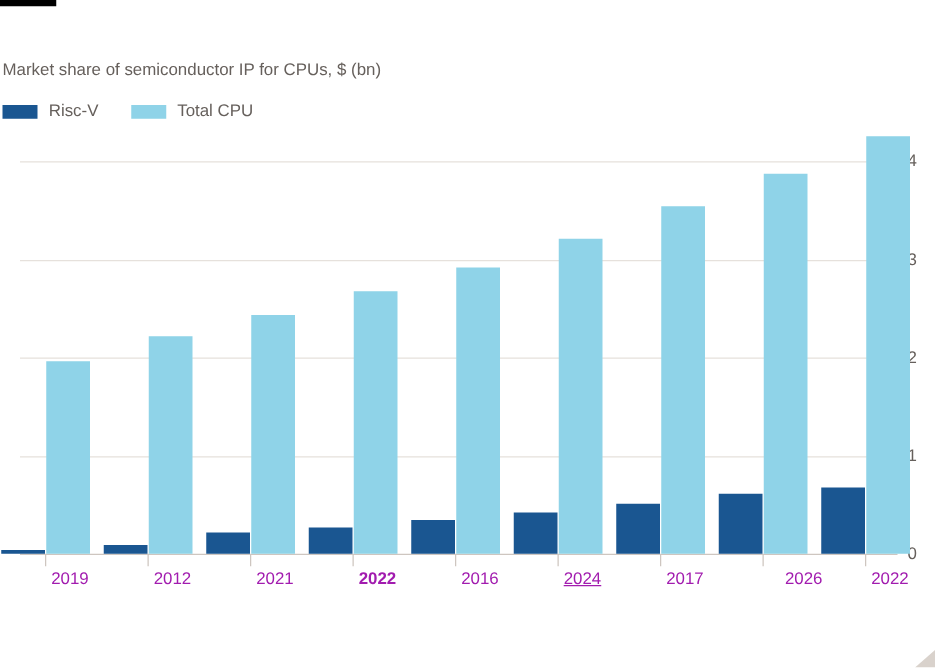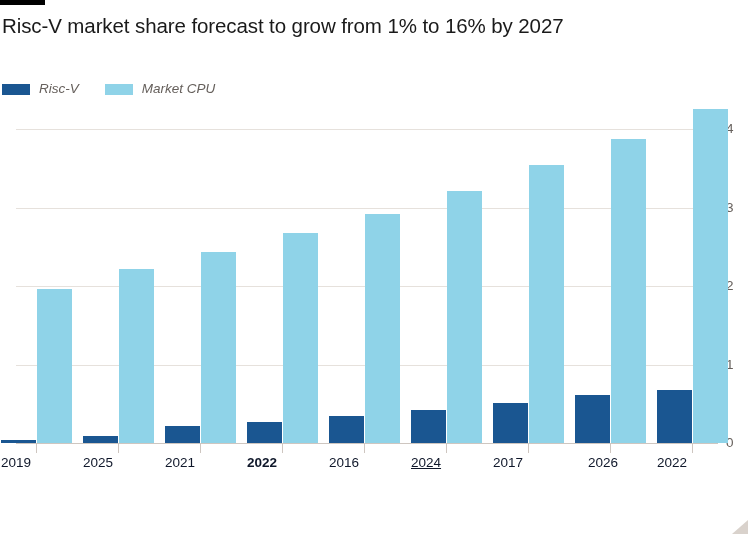--- a/index.html
+++ b/index.html
@@ -69,21 +69,20 @@
   .legend-swatch {
     width: 28px;
     height: 11px;
     margin-right: 9px;
     display: inline-block;
   }
   .legend-label {
     font-size: 13.5px;
     color: #66605c;
     line-height: 14px;
-    font-style: italic;
   }
 
   
   .plot {
     position: absolute;
     left: 0;
     top: 105px;
     width: 750px;
     height: 345px;
   }
@@ -131,22 +130,22 @@
     position: absolute;
     top: 1px;
     width: 1px;
     height: 9px;
     background: #cec6c0;
   }
   .xtick-label {
     position: absolute;
     top: 12px;
     font-size: 13.5px;
-    color: #0f172a;
-    text-align: left;
+    color: #a21caf;
+    text-align: right;
     width: 70px;
     line-height: 16px;
   }
 
   
   .footer-source {
     position: absolute;
     left: 2px;
     top: 500px;
     font-size: 13px;
@@ -171,30 +170,30 @@
     height: 16px;
   }
 </style>
 </head>
 <body>
 
 <div id="page">
 
   <div class="brand-rule"></div>
 
-  <div class="headline">Risc-V market share forecast to grow from 1% to 16% by 2027</div>
+  <div class="subtitle">Market share of semiconductor IP for CPUs, $ (bn)</div>
 
   <div class="legend">
     <div class="legend-item">
       <span class="legend-swatch" style="background:#1a5691"></span>
       <span class="legend-label">Risc-V</span>
     </div>
     <div class="legend-item">
       <span class="legend-swatch" style="background:#8fd3e8"></span>
-      <span class="legend-label">Market CPU</span>
+      <span class="legend-label">Total CPU</span>
     </div>
   </div>
 
   <div class="plot">
     <div class="grid-layer" id="grid-layer">
         <div class="gridline zero" style="top: 338px;"></div>
         <div class="ytick-label" style="top: 338px;">0</div>
         <div class="gridline" style="top: 259.5px;"></div>
         <div class="ytick-label" style="top: 259.5px;">1</div>
         <div class="gridline" style="top: 181px;"></div>
@@ -223,21 +222,21 @@
         <div class="bar" title="Total CPU 2026: 3.87" style="width: 35px; height: 303.795px; left: 610.5px; bottom: 7px; background: rgb(143, 211, 232);"></div>
         <div class="bar" title="Risc-V 2027: 0.68" style="width: 35px; height: 53.38px; left: 656.5px; bottom: 7px; background: rgb(26, 86, 145);"></div>
         <div class="bar" title="Total CPU 2027: 4.25" style="width: 35px; height: 333.625px; left: 692.5px; bottom: 7px; background: rgb(143, 211, 232);"></div>
       </div>
   </div>
 
   <div class="xaxis" id="xaxis">
       <div class="xtick" style="left: 36px;"></div>
       <div class="xtick-label" style="left: 1px;">2019</div>
       <div class="xtick" style="left: 118px;"></div>
-      <div class="xtick-label" style="left: 83px;">2025</div>
+      <div class="xtick-label" style="left: 83px;">2012</div>
       <div class="xtick" style="left: 200px;"></div>
       <div class="xtick-label" style="left: 165px;">2021</div>
       <div class="xtick" style="left: 282px;"></div>
       <div class="xtick-label" style="left: 247px; font-weight: bold;">2022</div>
       <div class="xtick" style="left: 364px;"></div>
       <div class="xtick-label" style="left: 329px;">2016</div>
       <div class="xtick" style="left: 446px;"></div>
       <div class="xtick-label" style="left: 411px; text-decoration: underline;">2024</div>
       <div class="xtick" style="left: 528px;"></div>
       <div class="xtick-label" style="left: 493px;">2017</div>

